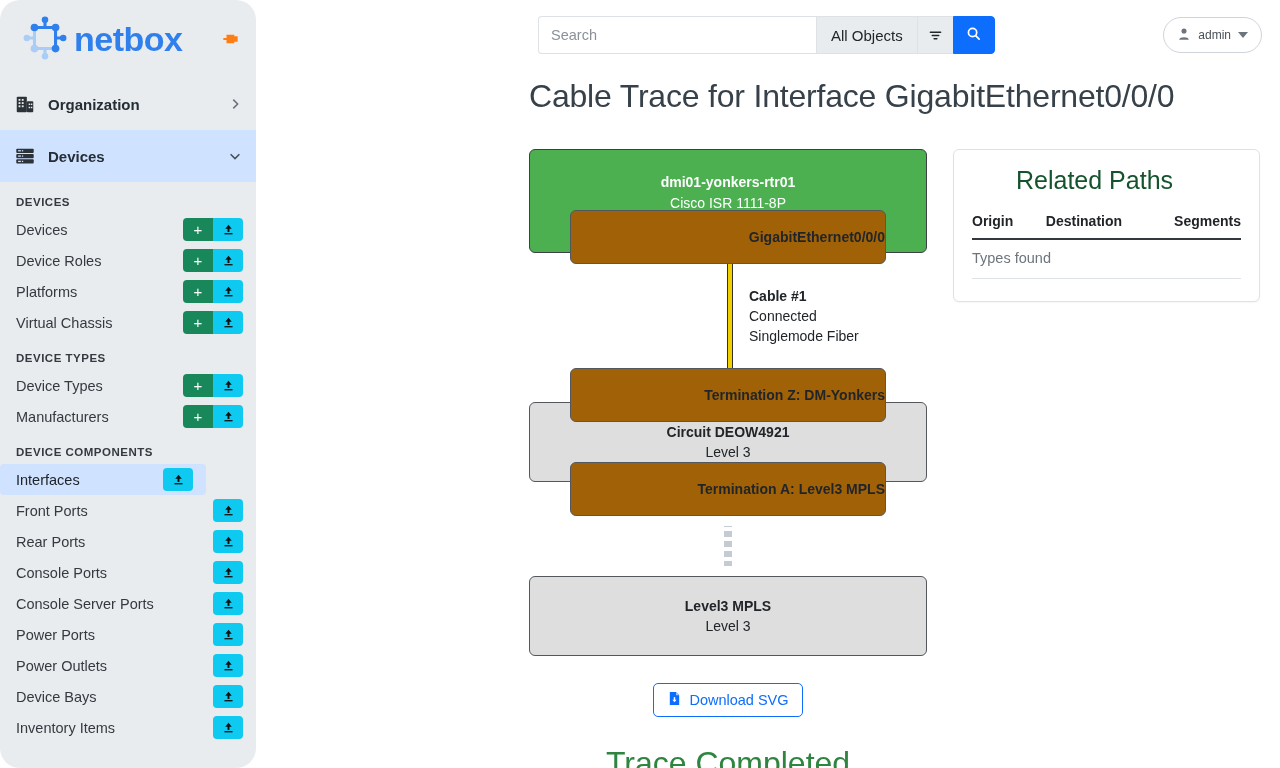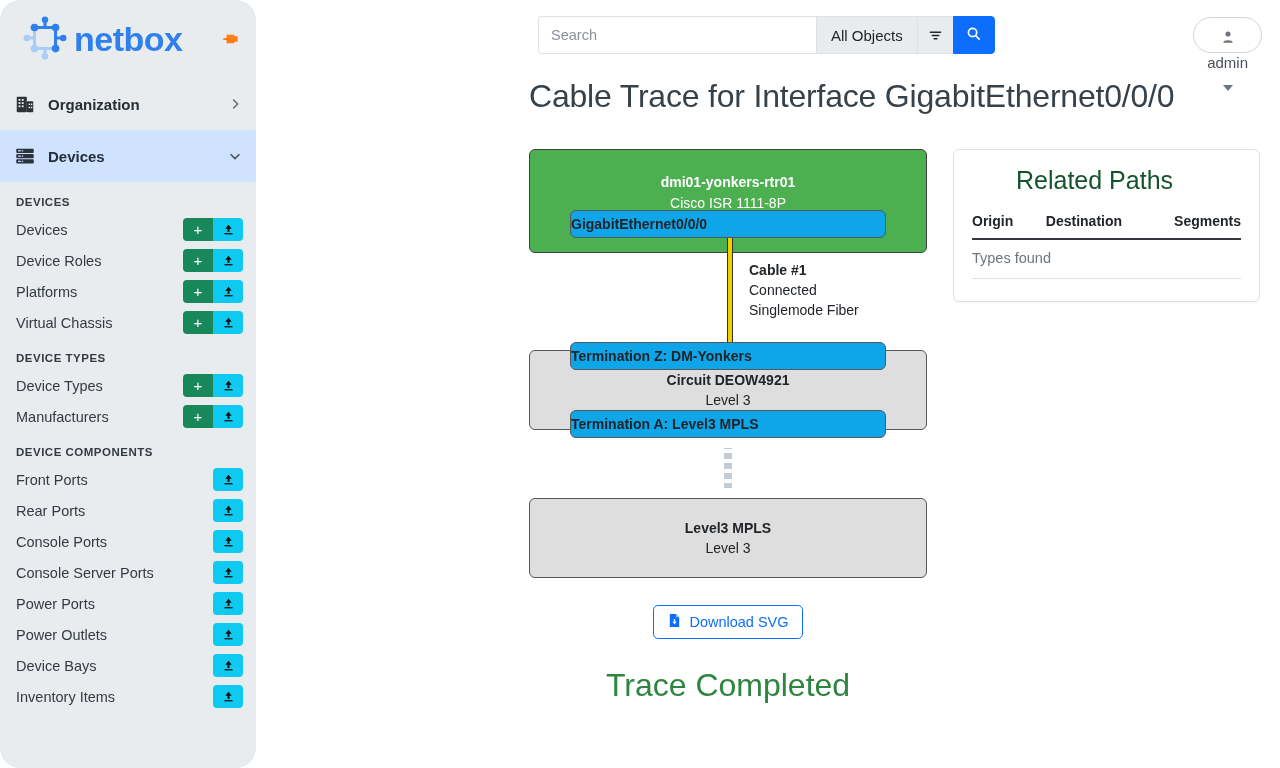--- a/index.html
+++ b/index.html
@@ -102,22 +102,22 @@
     height:38px; width:36px; display:flex; align-items:center; justify-content:center;
     background:#e9ecef; border:1px solid #dee2e6; border-right:none; cursor:pointer;
   }
   .search-btn {
     height:38px; width:42px; display:flex; align-items:center; justify-content:center;
     background:#0d6efd; border:1px solid #0d6efd; border-radius:0 4px 4px 0; cursor:pointer;
   }
   .admin-btn {
     margin-left:auto;
     height:36px; display:flex; align-items:center; gap:7px;
-    padding:12px 13px; border:1px solid #ced4da; border-radius:18px;
-    font-size:15px; color:#495057; background:#fff; cursor:pointer;flex-direction:column;
+    padding:0 13px; border:1px solid #ced4da; border-radius:18px;
+    font-size:12px; color:#495057; background:#fff; cursor:pointer;
   }
 
   .page-title {
     font-size: 32px; font-weight: 400; color: #37414a;
     padding: 8px 0 0 273px; letter-spacing:-0.2px;
   }
 
   .content { display:flex; padding: 34px 20px 0 273px; gap: 26px; }
 
   
@@ -130,22 +130,22 @@
     padding-top: 22px;
     text-align:center;
     position:relative;
   }
   .node-device .t1 { font-size:14px; font-weight:700; line-height:21px; }
   .node-device .t2 { font-size:14px; line-height:20px; }
   .node-device .t3 { font-size:14px; line-height:20px; }
 
   .term-box {
     width: 316px; margin: 0 auto;
-    background:#0ea5e9; border:1px solid #54585c; border-radius:6px;
-    height: 28px; display:flex; align-items:center; justify-content:flex-start;
+    background:#a16207; border:1px solid #54585c; border-radius:6px;
+    height: 54px; display:flex; align-items:center; justify-content:flex-end;
     font-size:14px; font-weight:700; color:#212529;
     position:relative; z-index:3;
   }
   .iface-box { margin-top:-43px; }
 
   .cable-row { display:flex; height:104px; position:relative; }
   .cable-line {
     width: 6px; background:#f2d000;
     border-left:1px solid #333; border-right:1px solid #333;
     margin-left: 198px; height:104px;
@@ -379,20 +379,31 @@
           <svg viewBox="0 0 16 16" width="13" height="13" fill="#111">
               <path d="M8 2 L12 7 L9.2 7 L9.2 11 L6.8 11 L6.8 7 L4 7 Z"></path>
               <rect x="3" y="12.4" width="10" height="1.6"></rect>
             </svg>
         </button>
       </span>
     </div>
 
     <div class="sec-head">DEVICE COMPONENTS</div>
 
+    <div class="nav-item sel">
+      <span class="lbl">Interfaces</span>
+      <span class="btn-pair">
+        <button class="mini-btn mini-imp solo">
+          <svg viewBox="0 0 16 16" width="13" height="13" fill="#111">
+              <path d="M8 2 L12 7 L9.2 7 L9.2 11 L6.8 11 L6.8 7 L4 7 Z"></path>
+              <rect x="3" y="12.4" width="10" height="1.6"></rect>
+            </svg>
+        </button>
+      </span>
+    </div>
     <div class="nav-item">
       <span class="lbl">Front Ports</span>
       <span class="btn-pair">
         <button class="mini-btn mini-imp solo">
           <svg viewBox="0 0 16 16" width="13" height="13" fill="#111">
               <path d="M8 2 L12 7 L9.2 7 L9.2 11 L6.8 11 L6.8 7 L4 7 Z"></path>
               <rect x="3" y="12.4" width="10" height="1.6"></rect>
             </svg>
         </button>
       </span>

